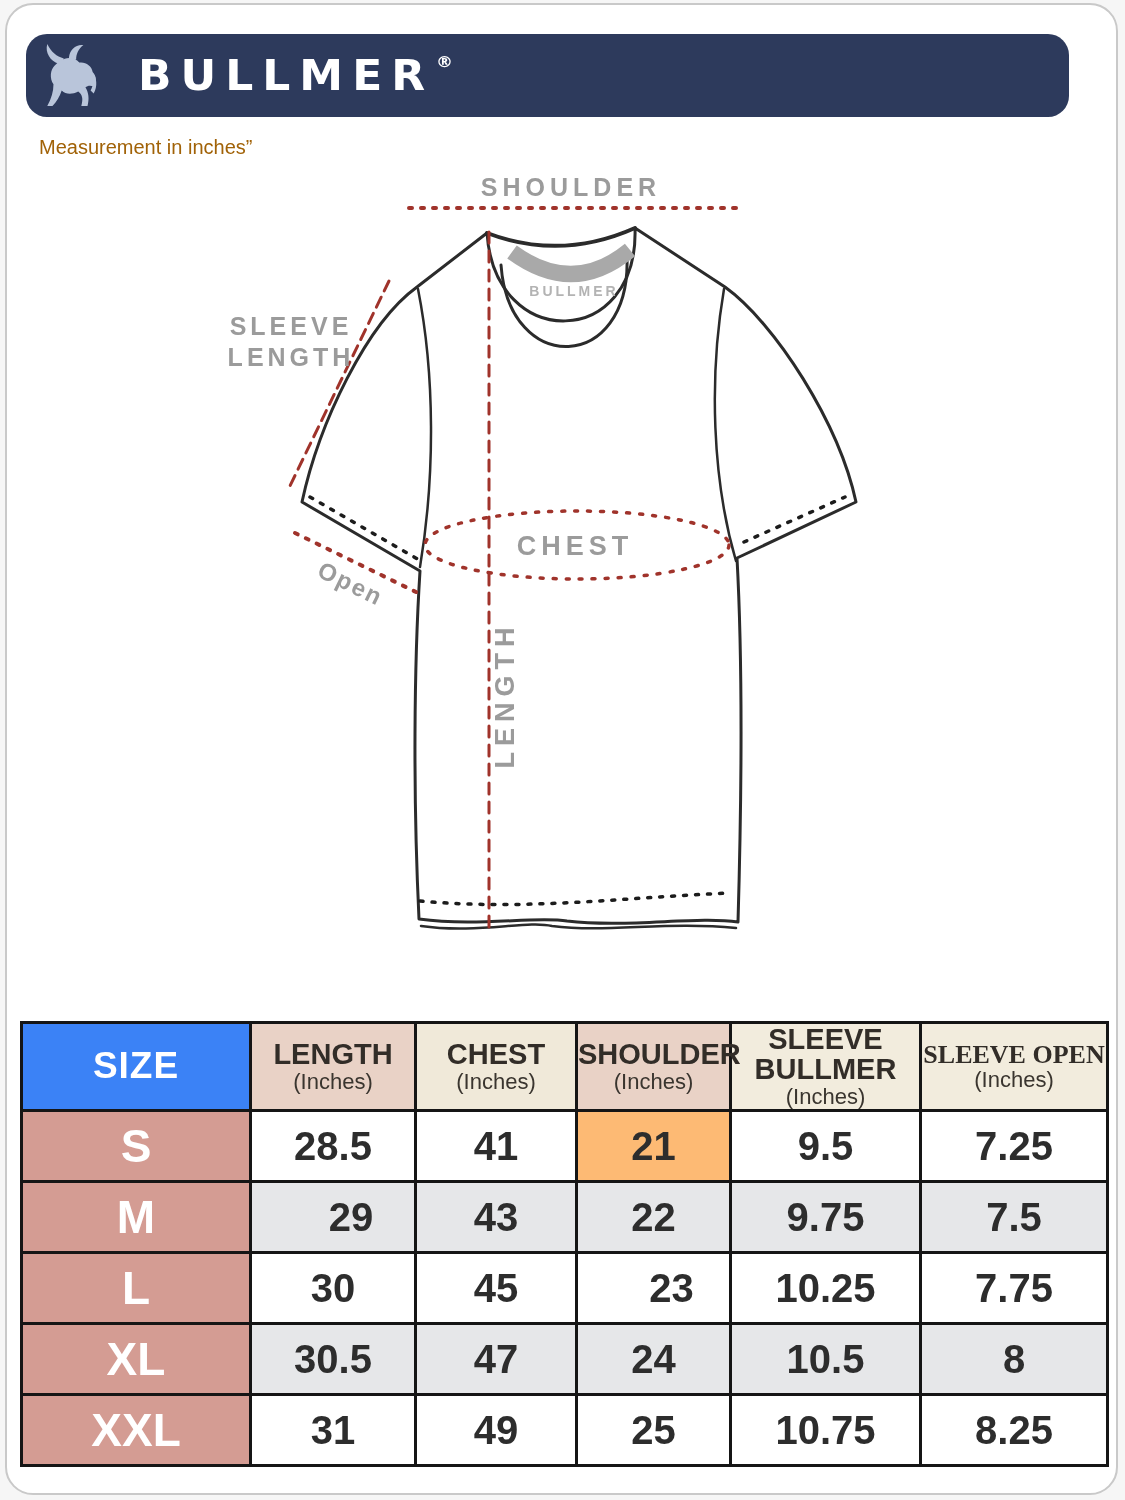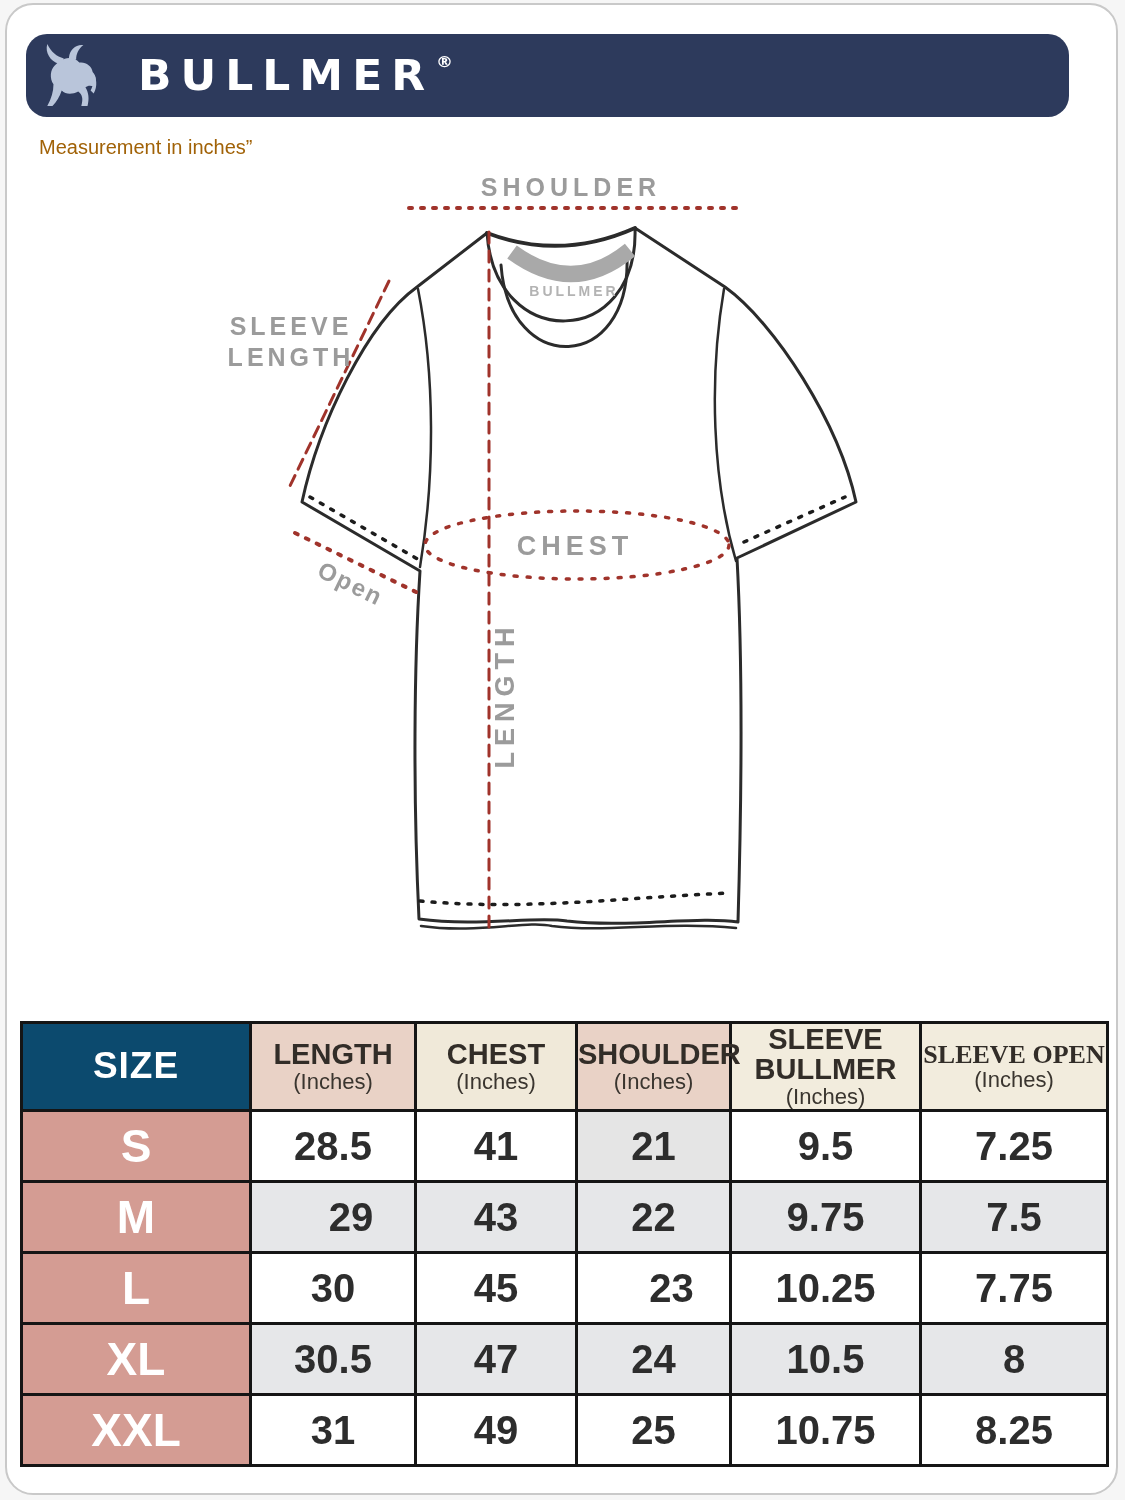--- a/index.html
+++ b/index.html
@@ -121,21 +121,21 @@
     <colgroup>
       <col class="col-size">
         <col class="col-1">
         <col class="col-2">
       <col class="col-3">
         <col class="col-4">
         <col class="col-5">
     </colgroup>
     <thead>
       <tr class="head-row" id="thead-row">
-          <th class="size-head" style="background: #0c4a6e;">
+          <th class="size-head" style="background: #3b82f6;">
             <div class="lbl">SIZE</div>
           </th>
           <th class="c0" style="background: rgb(233, 210, 198);">
             <div class="lbl">LENGTH</div>
             <div class="sub">(Inches)</div>
           </th>
           <th class="c1" style="background: rgb(240, 233, 217);">
             <div class="lbl">CHEST</div>
             <div class="sub">(Inches)</div>
           </th>
@@ -151,21 +151,21 @@
             <div class="lbl">SLEEVE OPEN</div>
             <div class="sub">(Inches)</div>
           </th>
         </tr>
     </thead>
     <tbody id="tbody">
         <tr>
           <td class="size-cell" style="background: rgb(212, 156, 147);">S</td>
           <td class="val" style="background: rgb(255, 255, 255);">28.5</td>
           <td class="val" style="background: rgb(255, 255, 255);">41</td>
-          <td class="val" style="background: #e5e5e5;">21</td>
+          <td class="val" style="background: #fdba74;">21</td>
           <td class="val" style="background: rgb(255, 255, 255);">9.5</td>
           <td class="val" style="background: rgb(255, 255, 255);">7.25</td>
         </tr>
         <tr>
           <td class="size-cell" style="background: rgb(212, 156, 147);">M</td>
           <td class="val" style="background: rgb(230, 231, 233); padding-left: 36px;">29</td>
           <td class="val" style="background: rgb(230, 231, 233);">43</td>
           <td class="val" style="background: rgb(230, 231, 233);">22</td>
           <td class="val" style="background: rgb(230, 231, 233);">9.75</td>
           <td class="val" style="background: rgb(230, 231, 233);">7.5</td>

